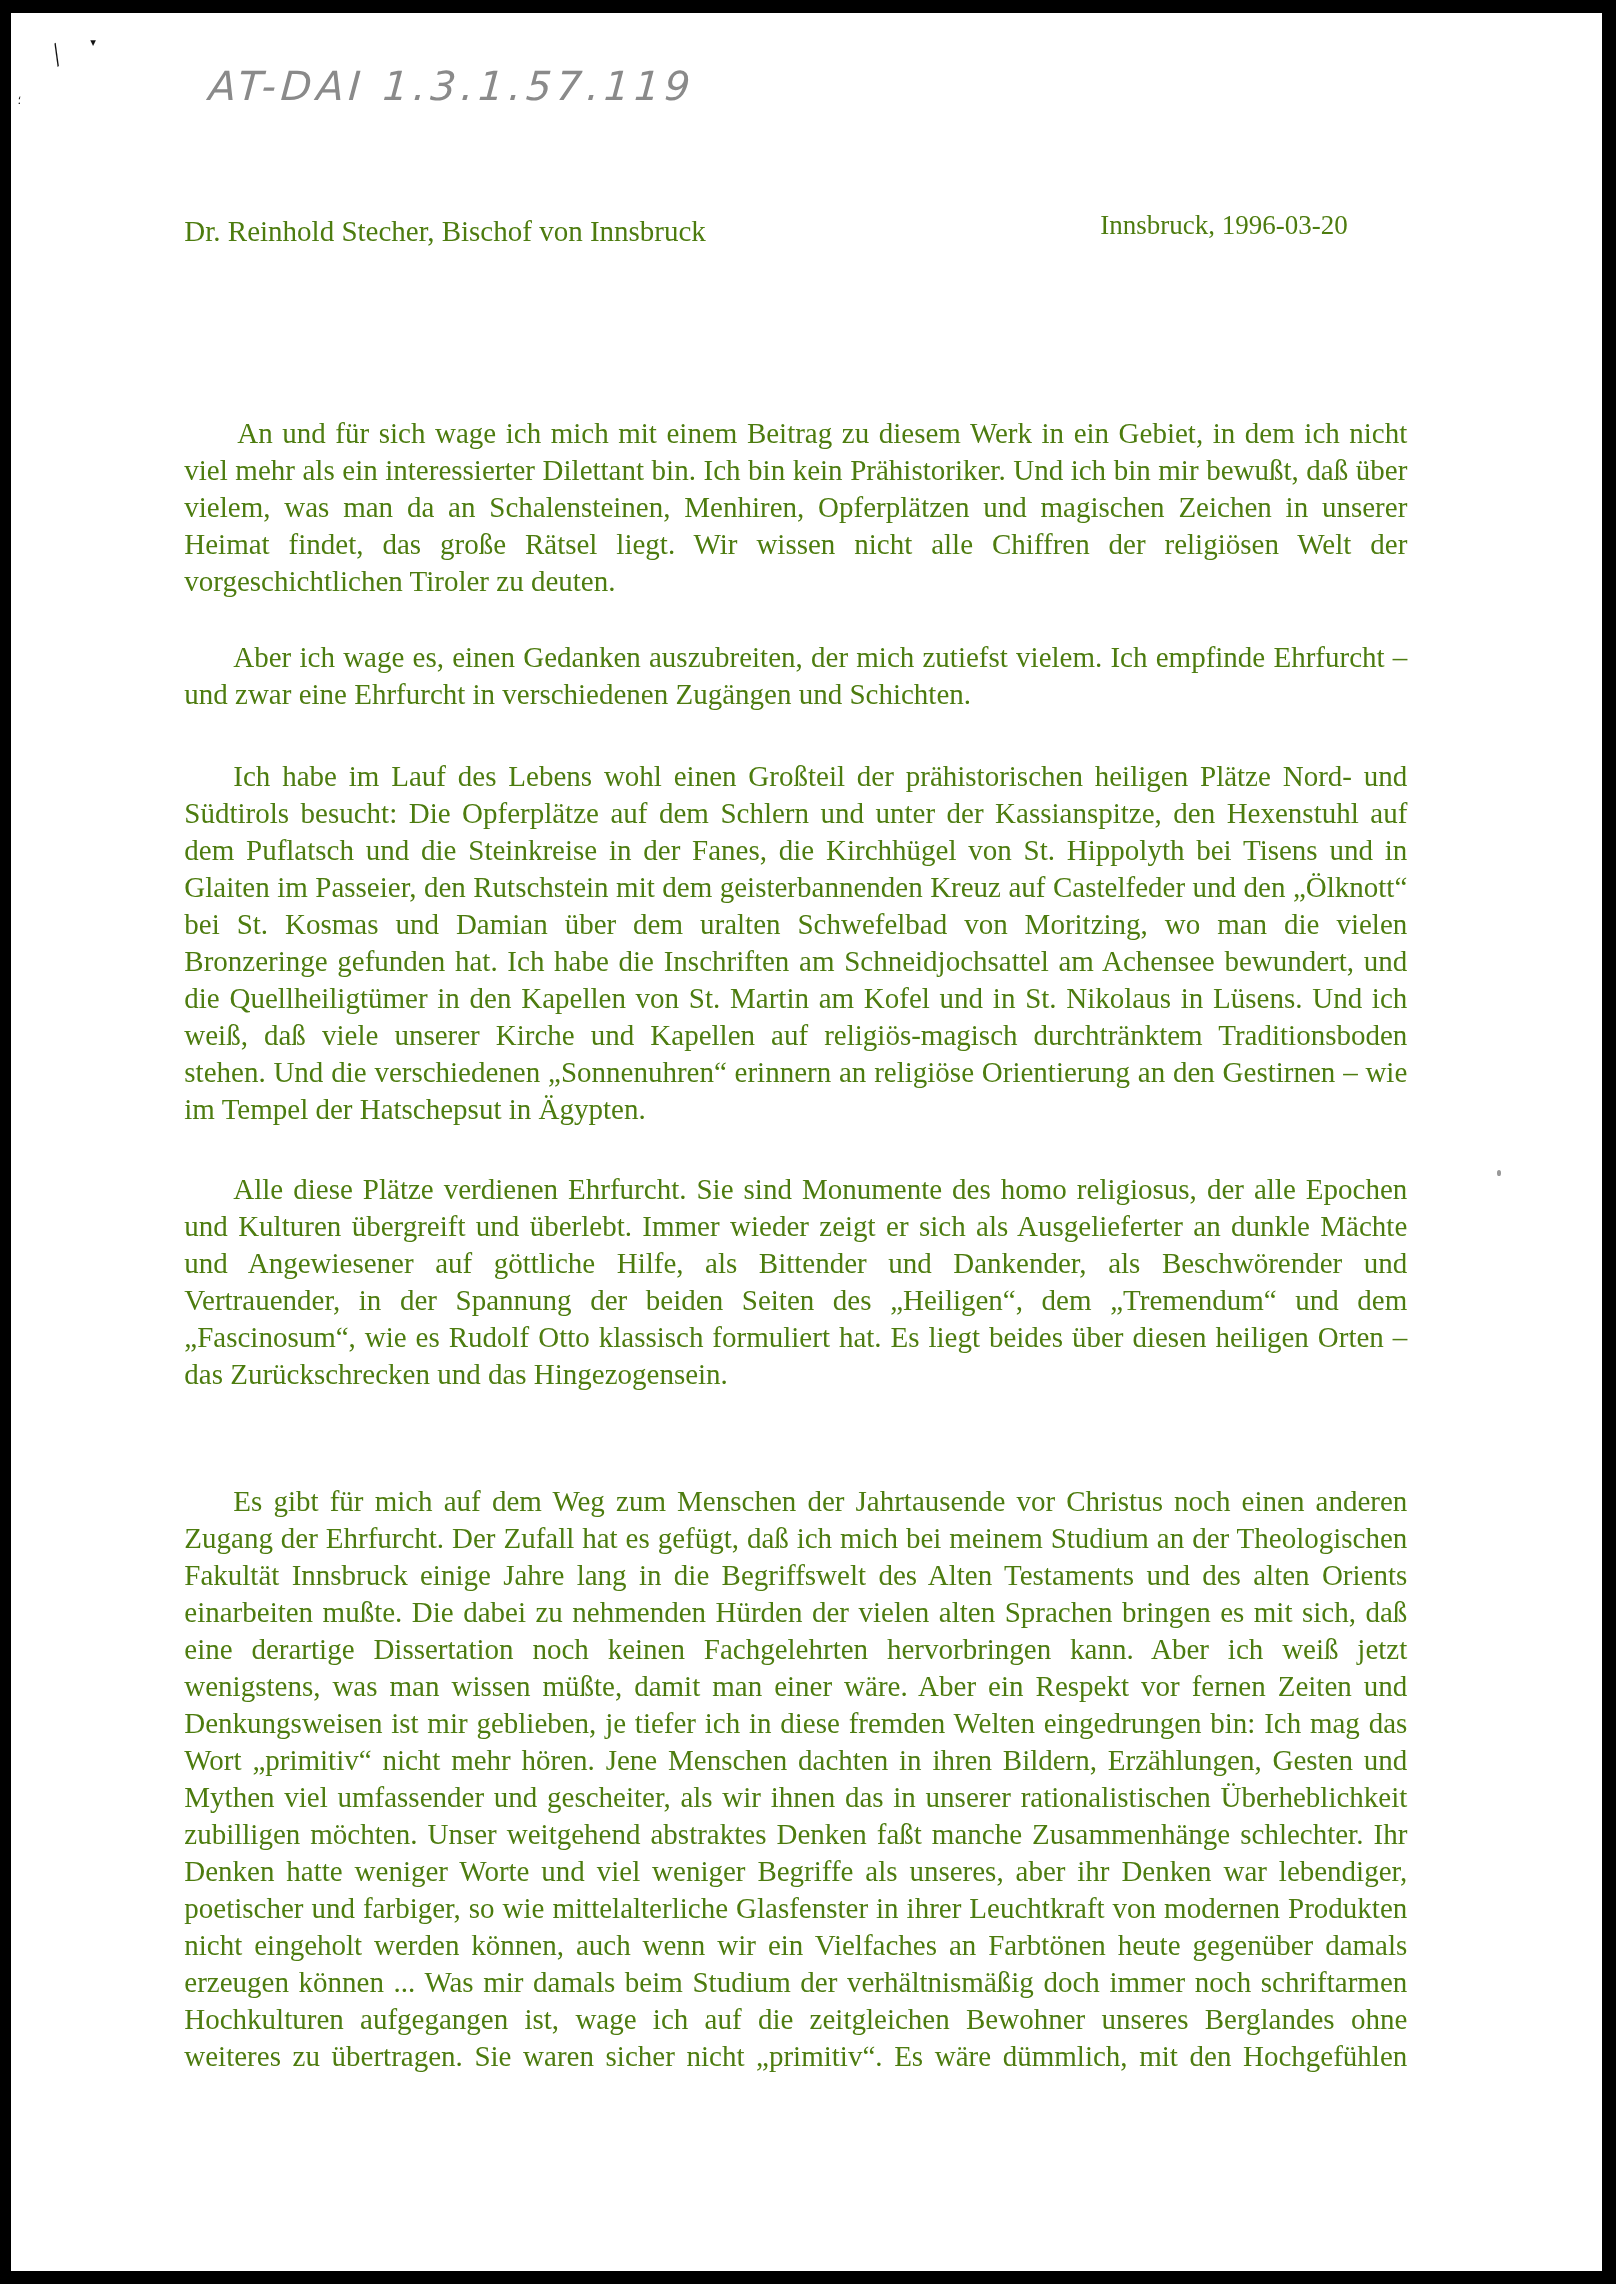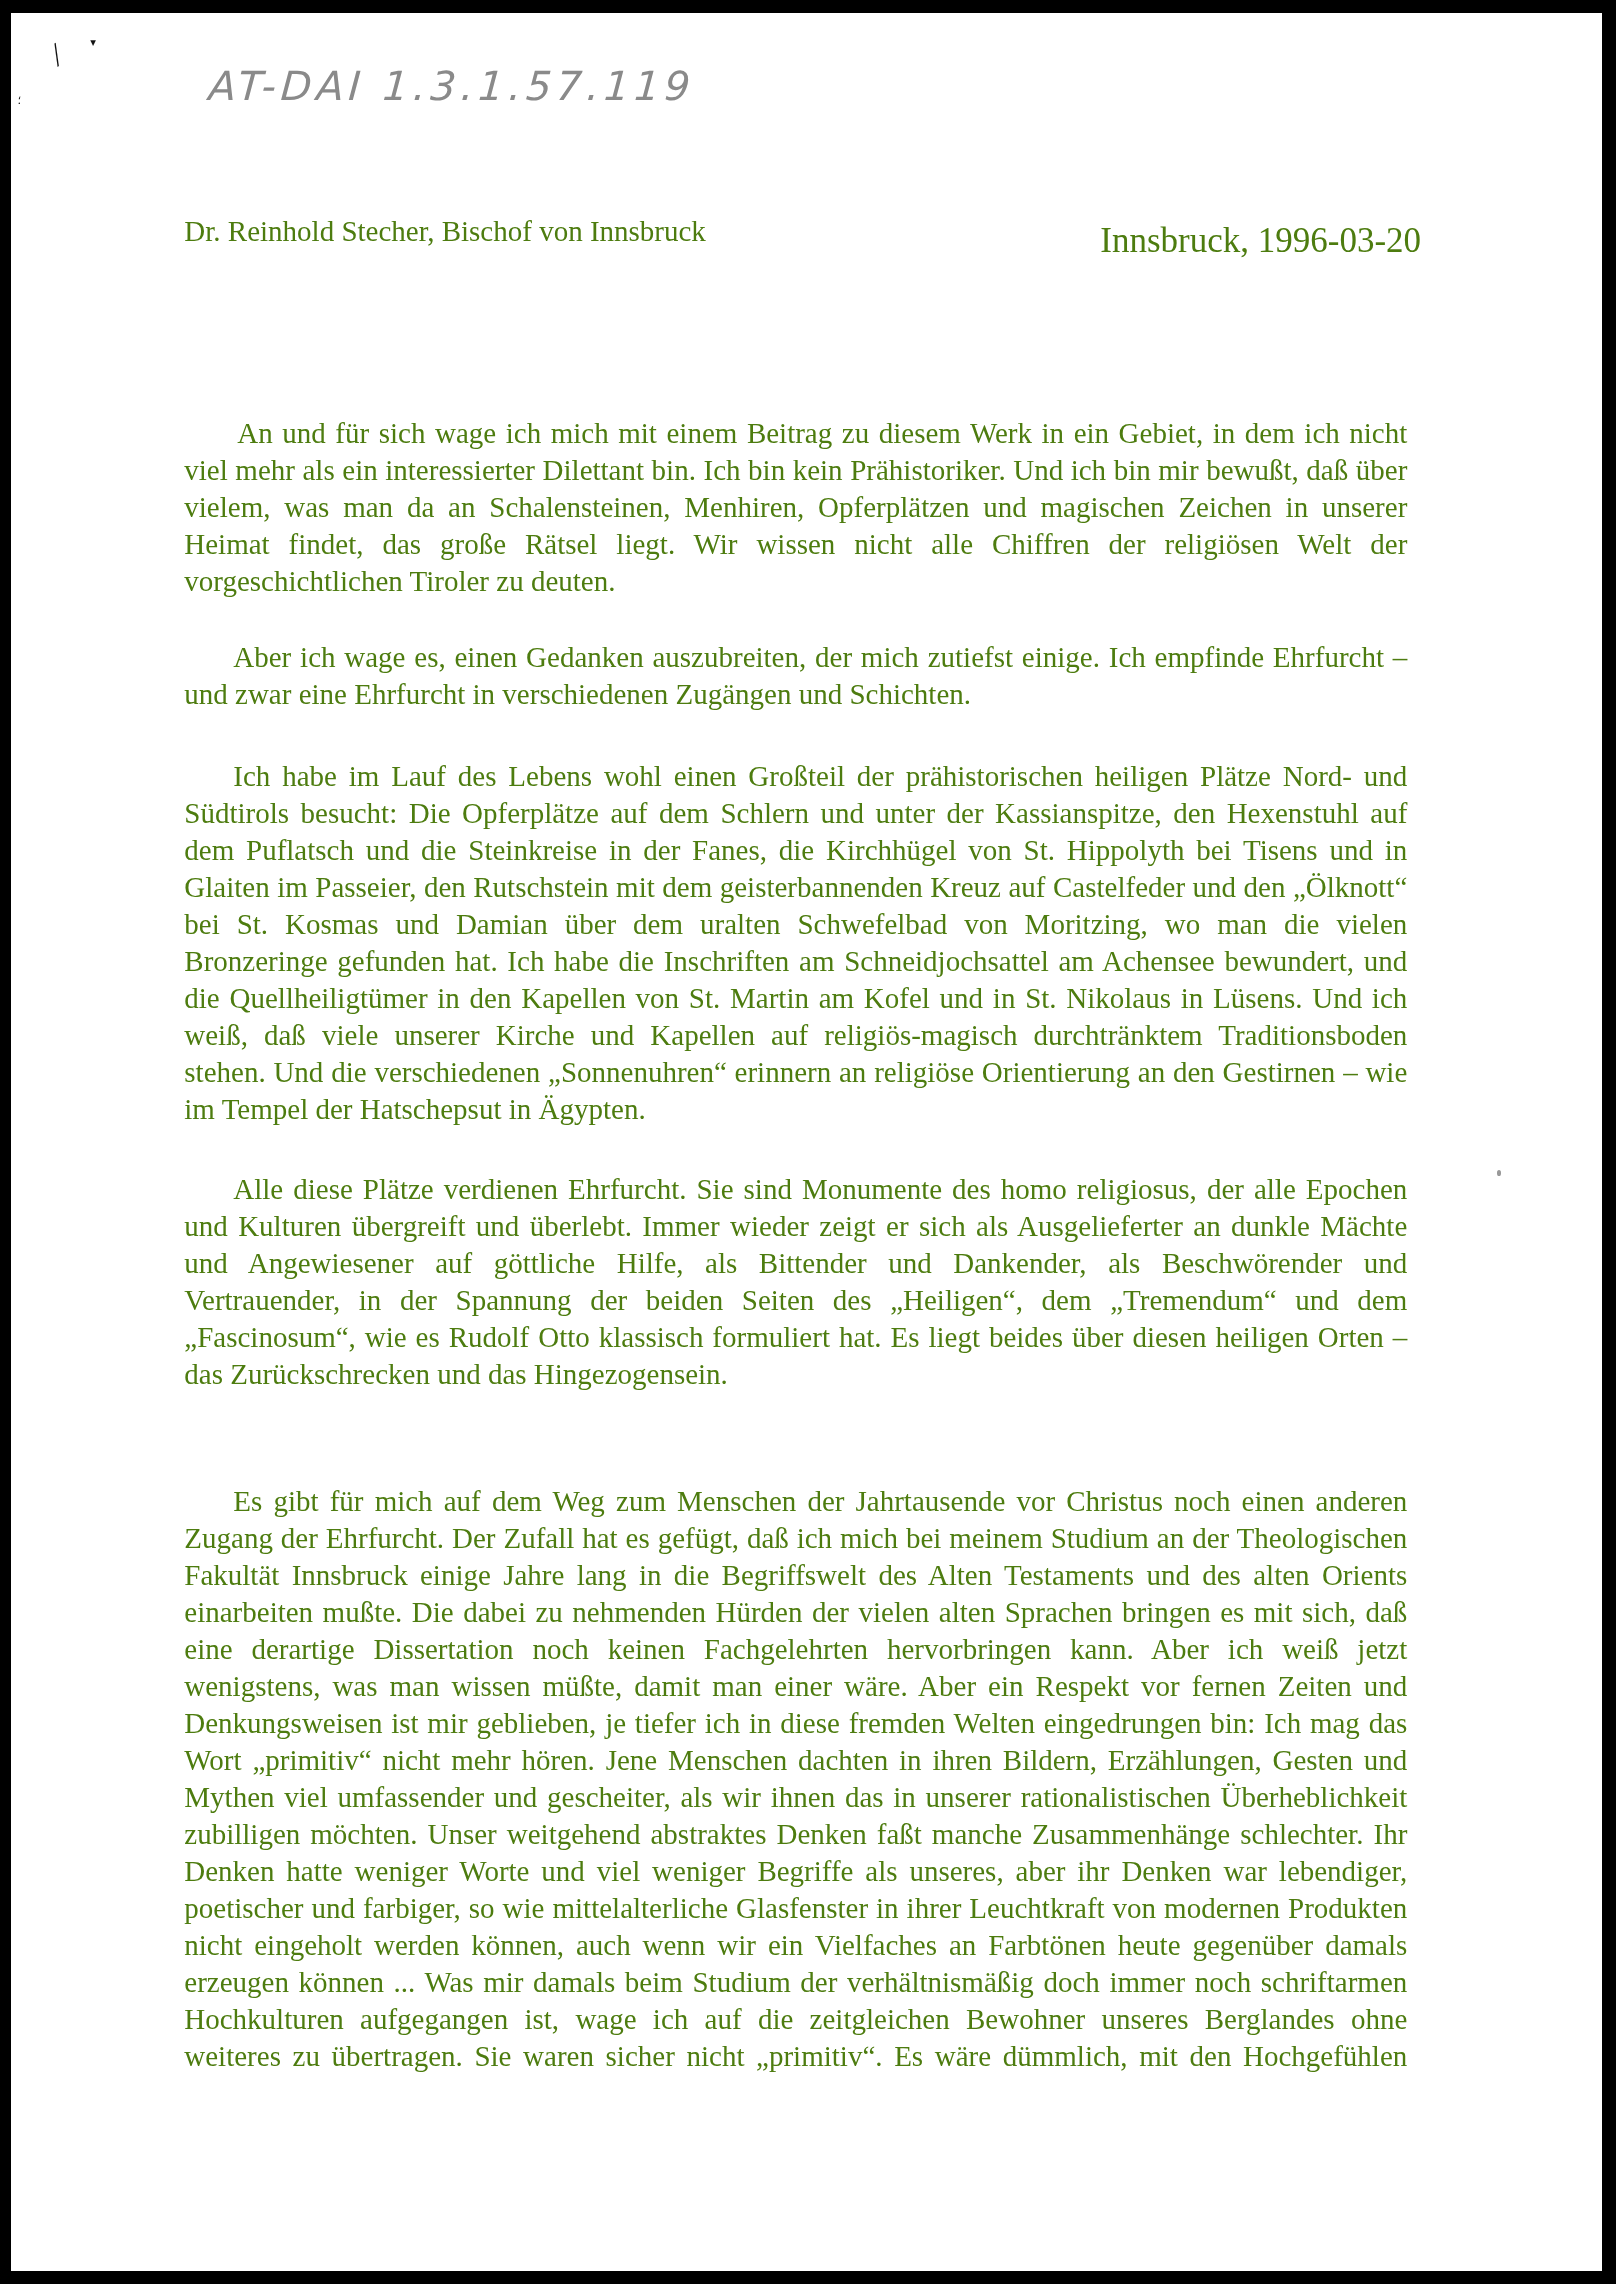--- a/index.html
+++ b/index.html
@@ -35,22 +35,22 @@
   .mark2 { left: 79px; top: 22.6px; font-size: 11.3px; }
   .mark3 { left: 6.5px; top: 79px; font-size: 11.3px; }
   .speck { position: absolute; left: 1486px; top: 1157px; width: 4px; height: 5.7px; background: #999; border-radius: 50%; }
 
   .serif { font-family: "Liberation Serif", "DejaVu Serif", serif; color: #4d7c0f; }
   .header-left {
     position: absolute; left: 173px; top: 202px;
     font-size: 29px;
   }
   .header-right {
-    position: absolute; left: 1089px; top: 208px;
-    font-size: 35px;
+    position: absolute; left: 1089px; top: 197px;
+    font-size: 27px;
   }
   .title {
     position: absolute; left: 173px; top: 315px;
     font-size: 29px;
     letter-spacing: 2.6px;
     word-spacing: 3.2px;
   }
   .body-text {
     position: absolute;
     left: 173px;
@@ -77,18 +77,18 @@
   <span class="mark mark3">⸵</span>
   <span class="speck"></span>
 
   <div class="archive-id">AT-DAI 1.3.1.57.119</div>
 
   <div class="serif header-left">Dr. Reinhold Stecher, Bischof von Innsbruck</div>
   <div class="serif header-right">Innsbruck, 1996-03-20</div>
 
 
   <p id="p1" class="serif body-text">An und für sich wage ich mich mit einem Beitrag zu diesem Werk in ein Gebiet, in dem ich nicht viel mehr als ein interessierter Dilettant bin. Ich bin kein Prähistoriker. Und ich bin mir bewußt, daß über vielem, was man da an Schalensteinen, Menhiren, Opferplätzen und magischen Zeichen in unserer Heimat findet, das große Rätsel liegt. Wir wissen nicht alle Chiffren der religiösen Welt der vorgeschichtlichen Tiroler zu deuten.</p>
-  <p id="p2" class="serif body-text">Aber ich wage es, einen Gedanken auszubreiten, der mich zutiefst einige. Ich empfinde Ehrfurcht – und zwar eine Ehrfurcht in verschiedenen Zugängen und Schichten.</p>
+  <p id="p2" class="serif body-text">Aber ich wage es, einen Gedanken auszubreiten, der mich zutiefst vielem. Ich empfinde Ehrfurcht – und zwar eine Ehrfurcht in verschiedenen Zugängen und Schichten.</p>
   <p id="p3" class="serif body-text">Ich habe im Lauf des Lebens wohl einen Großteil der prähistorischen heiligen Plätze Nord- und Südtirols besucht: Die Opferplätze auf dem Schlern und unter der Kassianspitze, den Hexenstuhl auf dem Puflatsch und die Steinkreise in der Fanes, die Kirchhügel von St. Hippolyth bei Tisens und in Glaiten im Passeier, den Rutschstein mit dem geisterbannenden Kreuz auf Castelfeder und den „Ölknott“ bei St. Kosmas und Damian über dem uralten Schwefelbad von Moritzing, wo man die vielen Bronzeringe gefunden hat. Ich habe die Inschriften am Schneidjochsattel am Achensee bewundert, und die Quellheiligtümer in den Kapellen von St. Martin am Kofel und in St. Nikolaus in Lüsens. Und ich weiß, daß viele unserer Kirche und Kapellen auf religiös-magisch durchtränktem Traditionsboden stehen. Und die verschiedenen „Sonnenuhren“ erinnern an religiöse Orientierung an den Gestirnen – wie im Tempel der Hatschepsut in Ägypten.</p>
   <p id="p4" class="serif body-text">Alle diese Plätze verdienen Ehrfurcht. Sie sind Monumente des homo religiosus, der alle Epochen und Kulturen übergreift und überlebt. Immer wieder zeigt er sich als Ausgelieferter an dunkle Mächte und Angewiesener auf göttliche Hilfe, als Bittender und Dankender, als Beschwörender und Vertrauender, in der Spannung der beiden Seiten des „Heiligen“, dem „Tremendum“ und dem „Fascinosum“, wie es Rudolf Otto klassisch formuliert hat. Es liegt beides über diesen heiligen Orten – das Zurückschrecken und das Hingezogensein.</p>
   <p id="p5" class="serif body-text last-line-justify">Es gibt für mich auf dem Weg zum Menschen der Jahrtausende vor Christus noch einen anderen Zugang der Ehrfurcht. Der Zufall hat es gefügt, daß ich mich bei meinem Studium an der Theologischen Fakultät Innsbruck einige Jahre lang in die Begriffswelt des Alten Testaments und des alten Orients einarbeiten mußte. Die dabei zu nehmenden Hürden der vielen alten Sprachen bringen es mit sich, daß eine derartige Dissertation noch keinen Fachgelehrten hervorbringen kann. Aber ich weiß jetzt wenigstens, was man wissen müßte, damit man einer wäre. Aber ein Respekt vor fernen Zeiten und Denkungsweisen ist mir geblieben, je tiefer ich in diese fremden Welten eingedrungen bin: Ich mag das Wort „primitiv“ nicht mehr hören. Jene Menschen dachten in ihren Bildern, Erzählungen, Gesten und Mythen viel umfassender und gescheiter, als wir ihnen das in unserer rationalistischen Überheblichkeit zubilligen möchten. Unser weitgehend abstraktes Denken faßt manche Zusammenhänge schlechter. Ihr Denken hatte weniger Worte und viel weniger Begriffe als unseres, aber ihr Denken war lebendiger, poetischer und farbiger, so wie mittelalterliche Glasfenster in ihrer Leuchtkraft von modernen Produkten nicht eingeholt werden können, auch wenn wir ein Vielfaches an Farbtönen heute gegenüber damals erzeugen können ... Was mir damals beim Studium der verhältnismäßig doch immer noch schriftarmen Hochkulturen aufgegangen ist, wage ich auf die zeitgleichen Bewohner unseres Berglandes ohne weiteres zu übertragen. Sie waren sicher nicht „primitiv“. Es wäre dümmlich, mit den Hochgefühlen</p>
 </div>
 
 
 </body></html>

